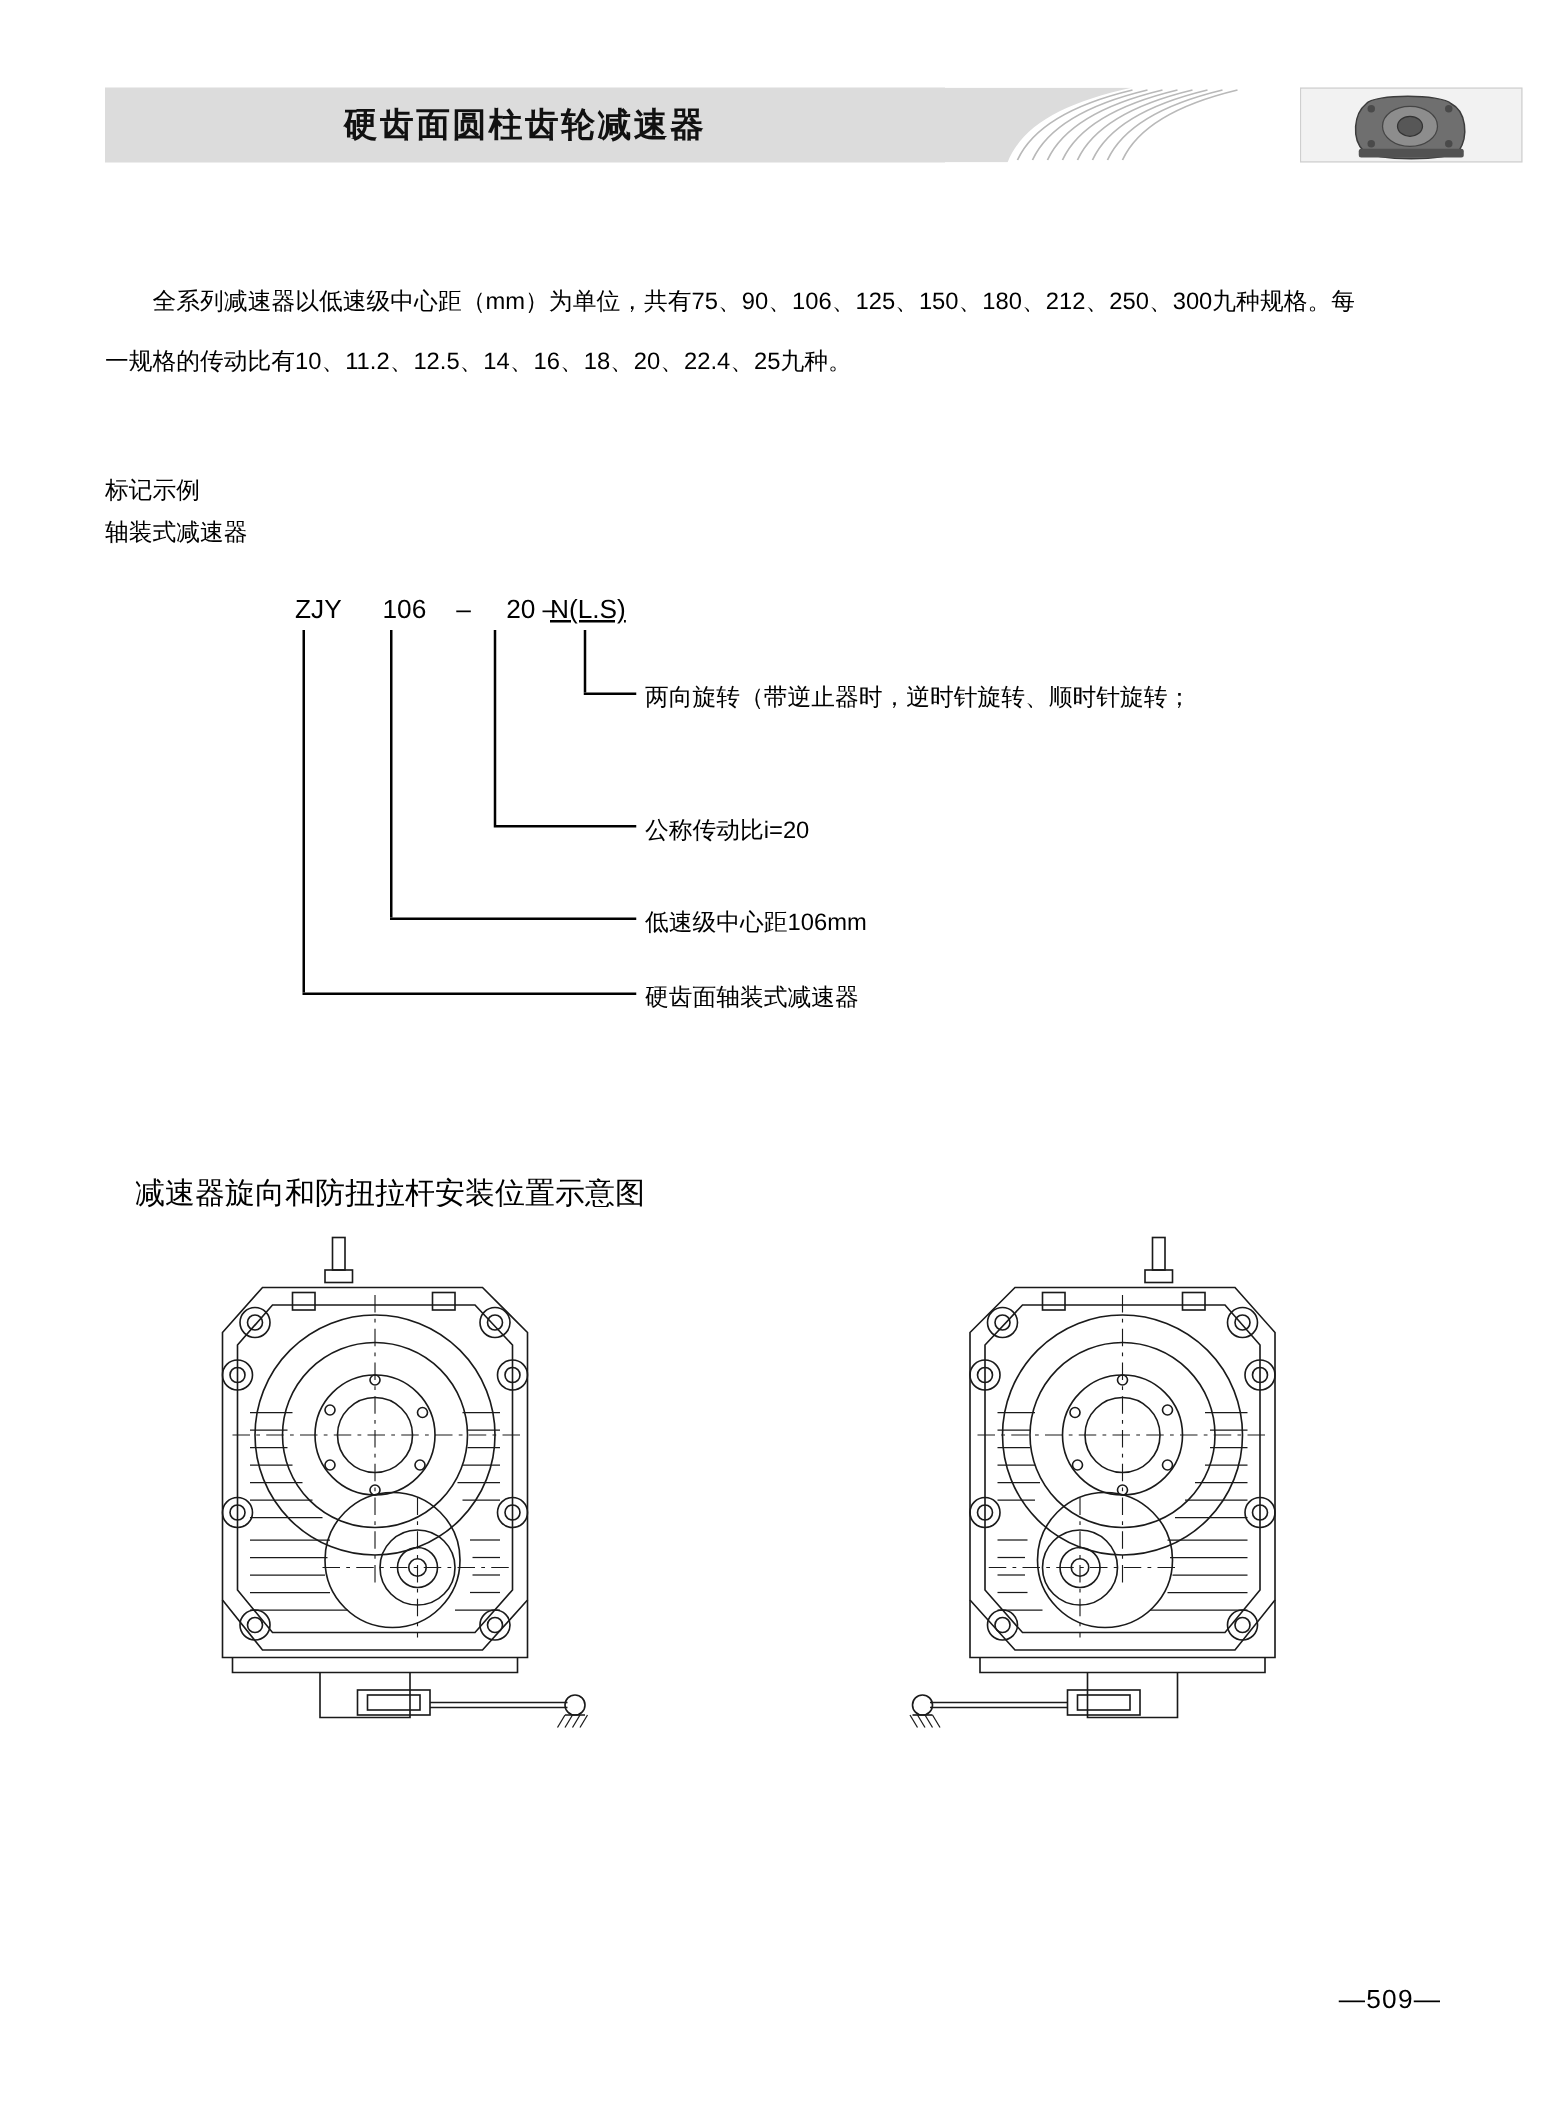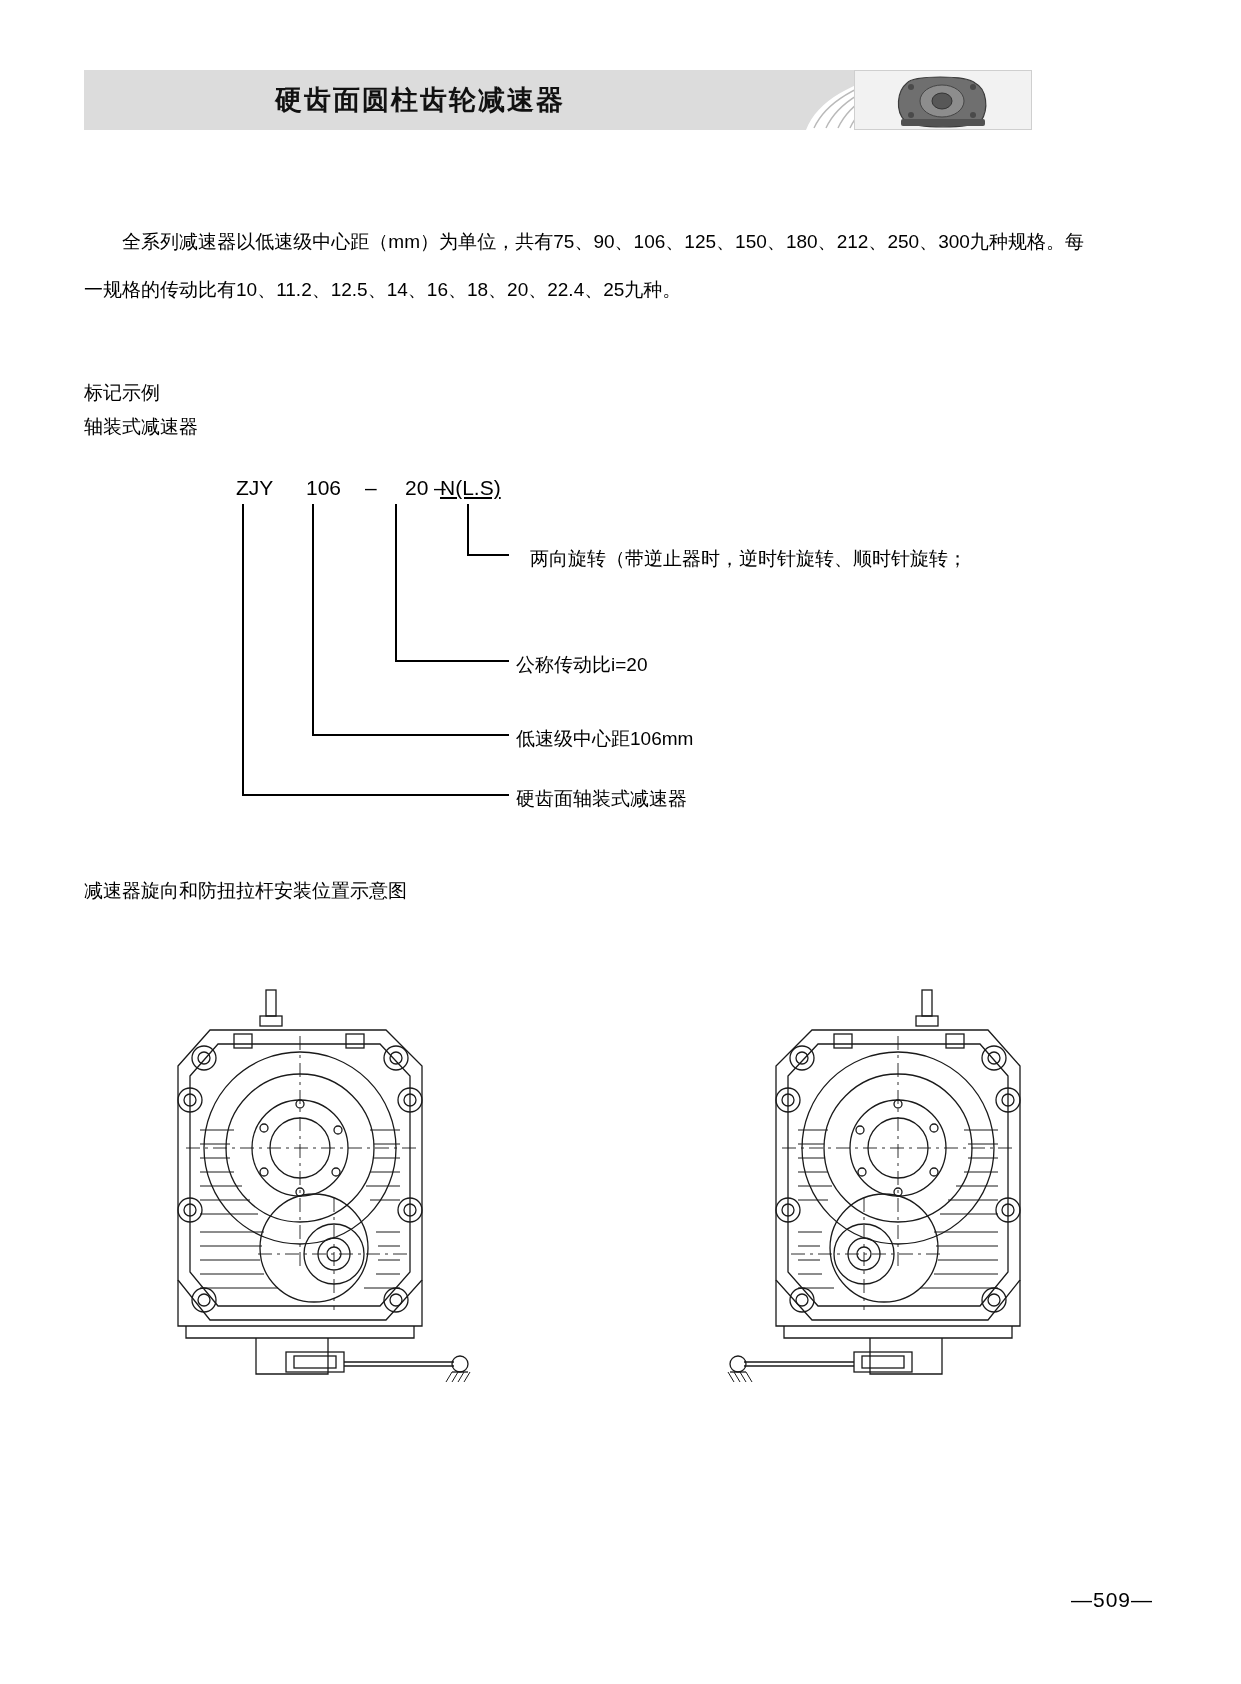--- a/index.html
+++ b/index.html
@@ -18,21 +18,21 @@
     margin: 0 auto;
     background: #fff;
     overflow: hidden;
   }
 
   
   .header {
     position: absolute;
     left: 84px;
     top: 70px;
-    width: 948px;
+    width: 1134px;
     height: 60px;
     display: flex;
     align-items: stretch;
   }
   .header-title-box {
     flex: 0 0 672px;
     background: #dcdcdc;
     display: flex;
     align-items: center;
     justify-content: center;
@@ -88,21 +88,21 @@
   .para.p2 { top: 290px; text-indent: 38px; }
 
   .label-line {
     position: absolute;
     left: 84px;
     font-size: 19px;
     line-height: 30px;
   }
   .label-ex1 { top: 378px; }
   .label-ex2 { top: 412px; }
-  .label-diagram-title { top: 876px; font-size: 19px; }
+  .label-diagram-title { top: 940px; font-size: 24px; margin-left: 24px; }
 
   
   .code-wrap {
     position: absolute;
     left: 84px;
     top: 470px;
     width: 1000px;
     height: 380px;
   }
   .code-token {
@@ -116,21 +116,21 @@
   .tok-20   { left: 321px; top: 6px; }
   .tok-dash2{ left: 350px; top: 6px; }
   .tok-nls  { left: 356px; top: 6px; text-decoration: underline; }
 
   .callout {
     position: absolute;
     font-size: 19px;
     line-height: 34px;
     white-space: nowrap;
   }
-  .c1 { left: 446px; top: 72px; }
+  .c1 { left: 432px; top: 72px; }
   .c1b { left: 530px; top: 106px; }
   .c2 { left: 432px; top: 178px; }
   .c3 { left: 432px; top: 252px; }
   .c4 { left: 432px; top: 312px; }
 
   .leader { position: absolute; background: #000; }
 
   
   .drawings {
     position: absolute;

